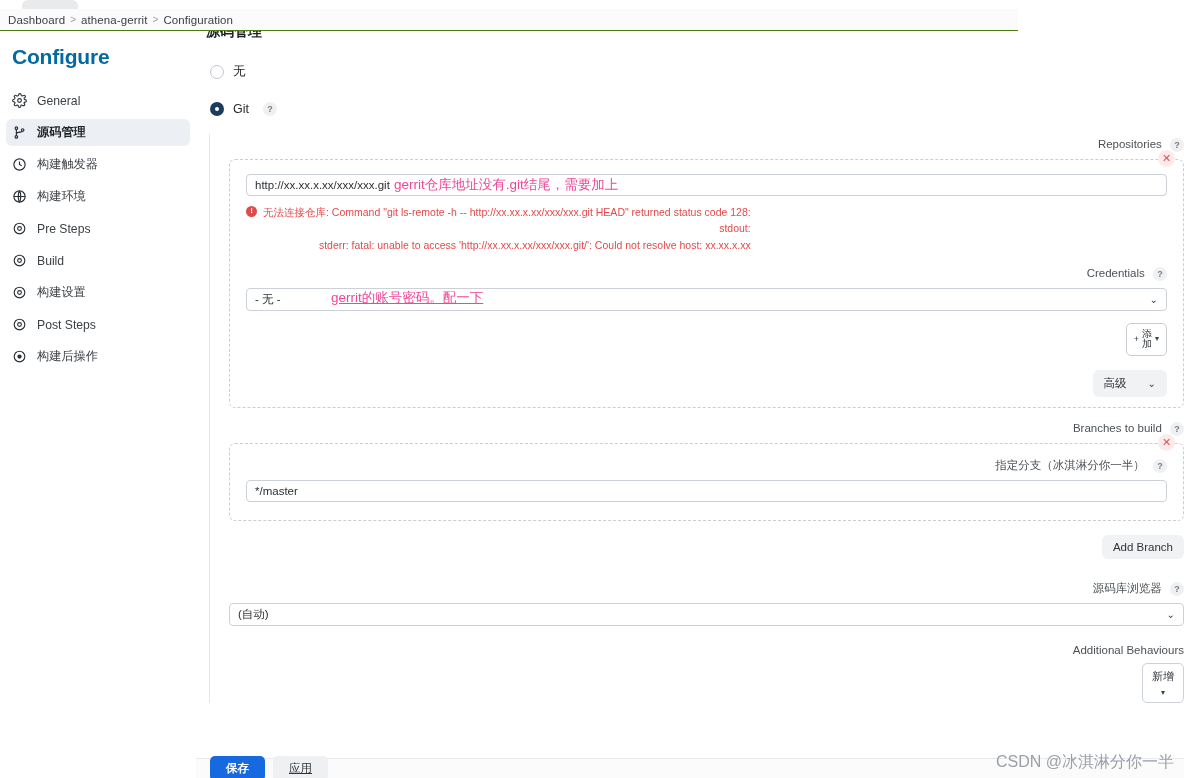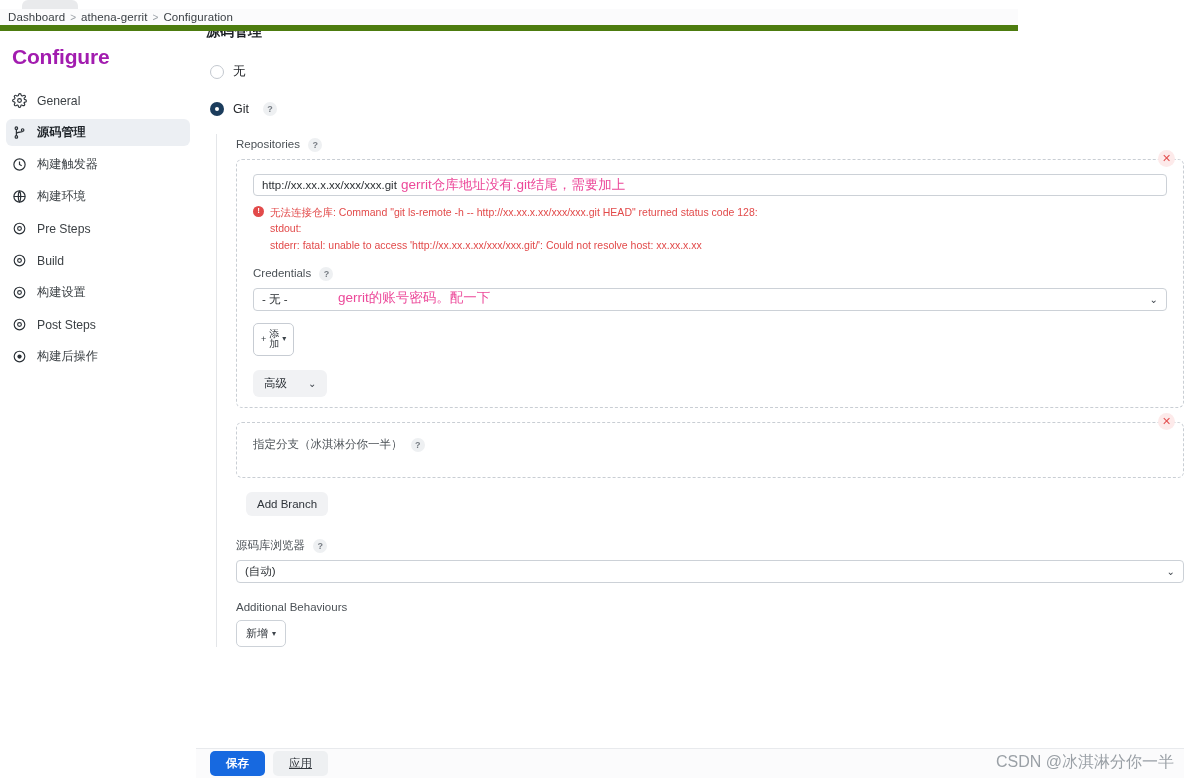--- a/index.html
+++ b/index.html
@@ -21,38 +21,38 @@
   }
   .browser-tab {
     position: absolute; top: 0; left: 22px; width: 56px; height: 9px;
     background: #e9eaec; border-radius: 6px 6px 0 0;
   }
 
   
   .breadcrumb-bar {
     position: absolute; top: 9px; left: 0; width: 1018px; height: 22px;
     background: #fbfbfc;
-    border-bottom: 6px solid #4d7c0f;
+    border-bottom: 1px solid #4d7c0f;
     display: flex; align-items: center;
     padding-left: 4px;
   }
   .crumb {
     font-size: 11.5px; color: #3a3f44; padding: 0 4px;
     white-space: nowrap; letter-spacing: .1px;
   }
   .crumb-sep { font-size: 10px; color: #9aa0a6; padding: 0 1px; }
 
   
   .sidebar {
     position: absolute; top: 31px; left: 0; width: 196px; height: 747px;
     background: #ffffff;
     padding-top: 14px;
   }
   .page-title {
-    font-size: 21px; font-weight: bold; color: #a21caf;
+    font-size: 21px; font-weight: bold; color: #0369a1;
     padding: 0 0 18px 12px; letter-spacing: -.2px;
   }
   .nav-item {
     display: flex; align-items: center; gap: 10px;
     height: 27px; margin: 0 6px 5px 6px; padding-left: 6px;
     border-radius: 6px; cursor: pointer;
     font-size: 12.2px; color: #3c4145;
   }
   .nav-item.active { background: #eceff3; font-weight: bold; color: #1f2429; }
   .nav-item .nav-ico {
@@ -90,21 +90,21 @@
 
   .help-badge {
     display: inline-flex; align-items: center; justify-content: center;
     width: 14px; height: 14px; border-radius: 50%;
     background: #eef0f2; color: #767c83;
     font-size: 9px; font-weight: bold; cursor: pointer;
     vertical-align: middle; margin-left: 5px;
   }
 
   
-  .git-block { position: relative; margin-left: 20px; padding-left: 20px; }
+  .git-block { position: relative; margin-left: 13px; padding-left: 20px; text-align: right; }
   .git-block::before {
     content: ""; position: absolute; left: 0; top: -4px; bottom: 0;
     width: 1px; background: #e4e6e9;
   }
 
   .field-label {
     font-size: 11.5px; color: #4b5156; margin-bottom: 7px; display: block;
   }
 
   .dashed-box {
@@ -156,35 +156,36 @@
     display: inline-flex; align-items: center; gap: 21px;
     background: #f1f2f4; border: none; border-radius: 6px;
     padding: 6px 11px; font-size: 11.5px; color: #2f343a;
     cursor: pointer; font-family: inherit;
   }
   .btn-outline {
     display: inline-flex; align-items: center; gap: 4px;
     background: #fff; border: 1px solid #cdd2d8; border-radius: 5px;
     padding: 5px 9px; font-size: 11px; color: #2f343a; cursor: pointer;
     font-family: inherit;
+    flex-direction: column;
   }
   .add-cred-btn {
     display: inline-flex; align-items: center; gap: 3px;
     background: #fff; border: 1px solid #c7ccd3; border-radius: 5px;
     padding: 5px 7px; cursor: pointer; line-height: 1;
   }
   .add-cred-plus { font-size: 9px; color: #3a4047; }
   .add-cred-text {
     font-size: 10px; color: #2f343a; line-height: 1.05;
     display: flex; flex-direction: column; align-items: center;
   }
 
   
   .action-bar {
-    position: absolute; left: 196px; bottom: 0; width: 988px; height: 30px;
+    position: absolute; left: 196px; bottom: 0; width: 988px; height: 20px;
     background: #fbfbfc; border-top: 1px solid #e8eaed;
     display: flex; align-items: center; gap: 8px; padding-left: 14px;
   }
   .btn-primary {
     background: #1769e0; color: #fff; border: none; border-radius: 5px;
     padding: 5px 16px; font-size: 11.5px; cursor: pointer; font-family: inherit;
     font-weight: bold;
   }
   .btn-secondary {
     background: #eef0f2; color: #2f343a; border: none; border-radius: 5px;
@@ -351,21 +352,21 @@
 
       <label class="field-label">
         <span>Credentials</span>
         <span class="help-badge">?</span>
       </label>
       <div style="position:relative;">
         <div class="select-input">
           <span>- 无 -</span>
           <span class="chev">⌄</span>
         </div>
-        <div class="annot" style="position:absolute; left:85px; top:1px;">gerrit的账号密码。配一下</div>
+        <div class="annot" style="position:absolute; left:85px; top:1px;text-decoration:underline;">gerrit的账号密码。配一下</div>
       </div>
 
       <div style="margin-top:12px;">
         <span class="add-cred-btn">
           <span class="add-cred-plus">+</span>
           <span class="add-cred-text">
             <span>添</span>
             <span>加</span>
           </span>
           <span class="chev" style="font-size:8px;">▾</span>
@@ -374,28 +375,33 @@
 
       <div style="margin-top:14px;">
         <span class="btn-soft">
           <span>高级</span>
           <span class="chev">⌄</span>
         </span>
       </div>
     </div>
 
 
+    <label class="field-label">
+      <span>Branches to build</span>
+      <span class="help-badge">?</span>
+    </label>
 
     
     <div class="dashed-box">
       <span class="del-btn">✕</span>
       <label class="field-label">
         <span>指定分支（冰淇淋分你一半）</span>
         <span class="help-badge">?</span>
       </label>
+      <div class="text-input">*/master</div>
     </div>
 
     <div style="margin:10px 0 22px 10px;">
       <span class="btn-soft">Add Branch</span>
     </div>
 
     <label class="field-label">
       <span>源码库浏览器</span>
       <span class="help-badge">?</span>
     </label>

